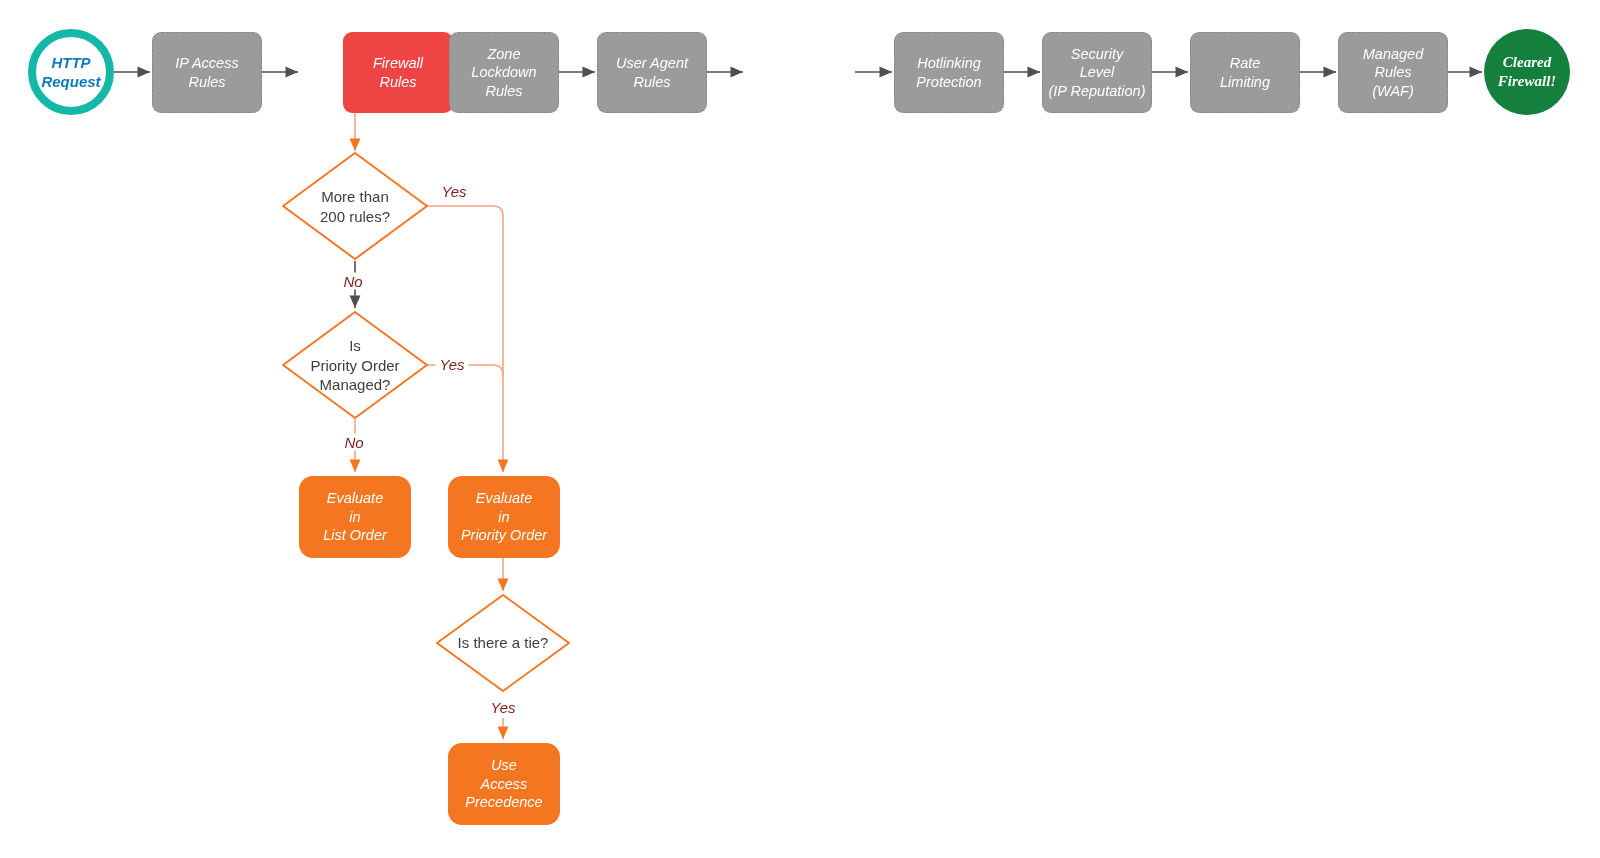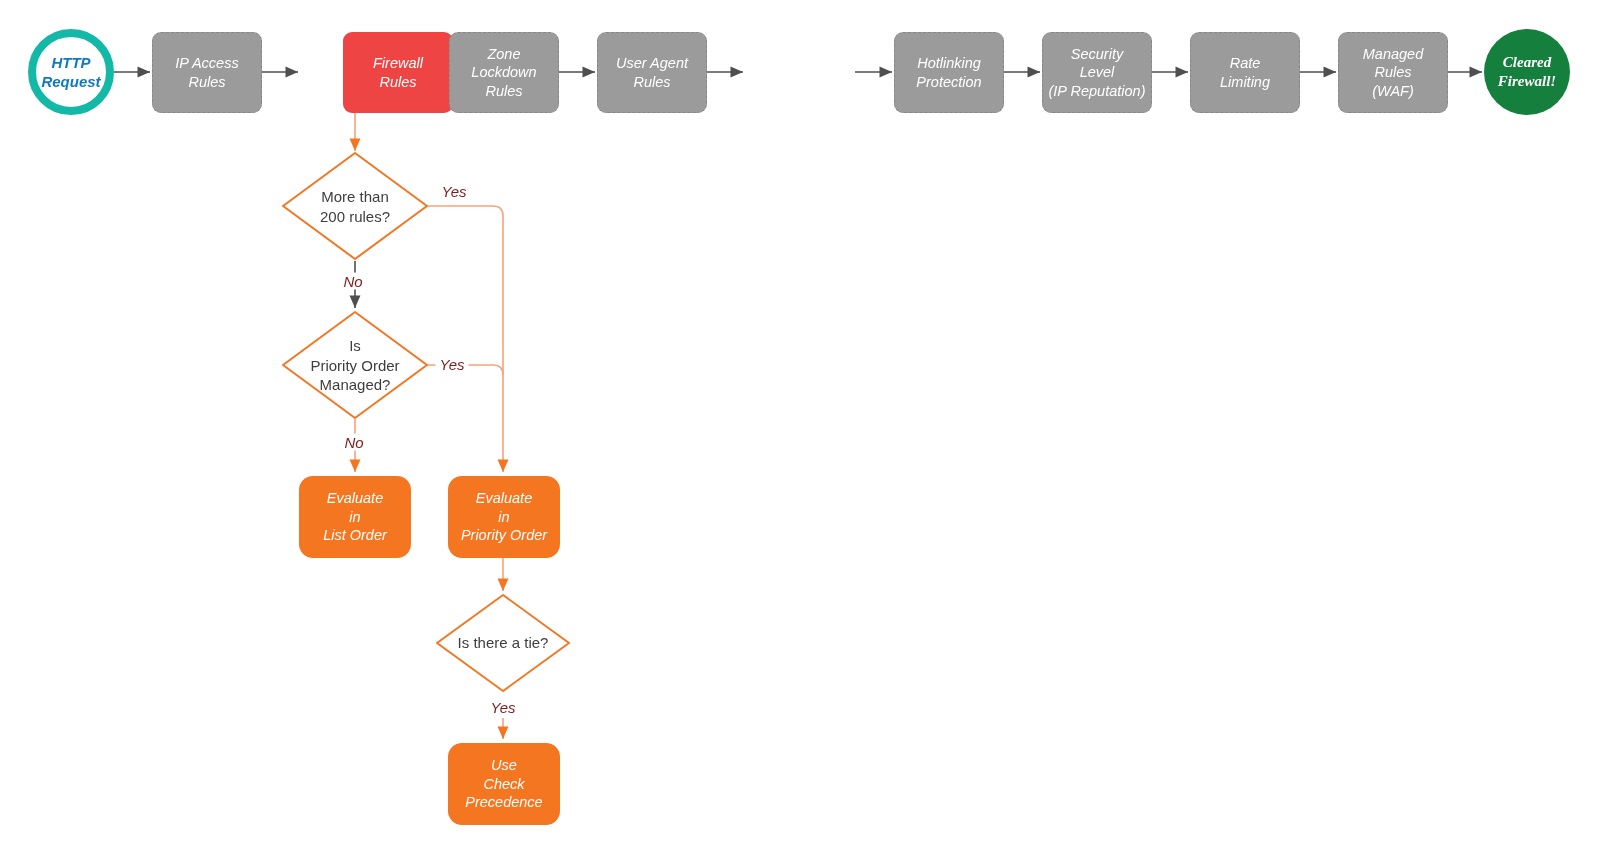--- a/index.html
+++ b/index.html
@@ -98,21 +98,21 @@
 Managed?</div>
   <div class="dlabel" style="left:503px;top:643px">Is there a tie?</div>
 
   <div class="node action" style="left:299px;top:476px">Evaluate
 in
 List Order</div>
   <div class="node action" style="left:448px;top:476px">Evaluate
 in
 Priority Order</div>
   <div class="node action" style="left:448px;top:743px">Use
-Check
+Access
 Precedence</div>
 
   <div class="elabel" style="left:454px;top:191px">Yes</div>
   <div class="elabel" style="left:353px;top:281px">No</div>
   <div class="elabel" style="left:452px;top:364px">Yes</div>
   <div class="elabel" style="left:354px;top:442px">No</div>
   <div class="elabel" style="left:503px;top:707px">Yes</div>
 
 </div>
 

